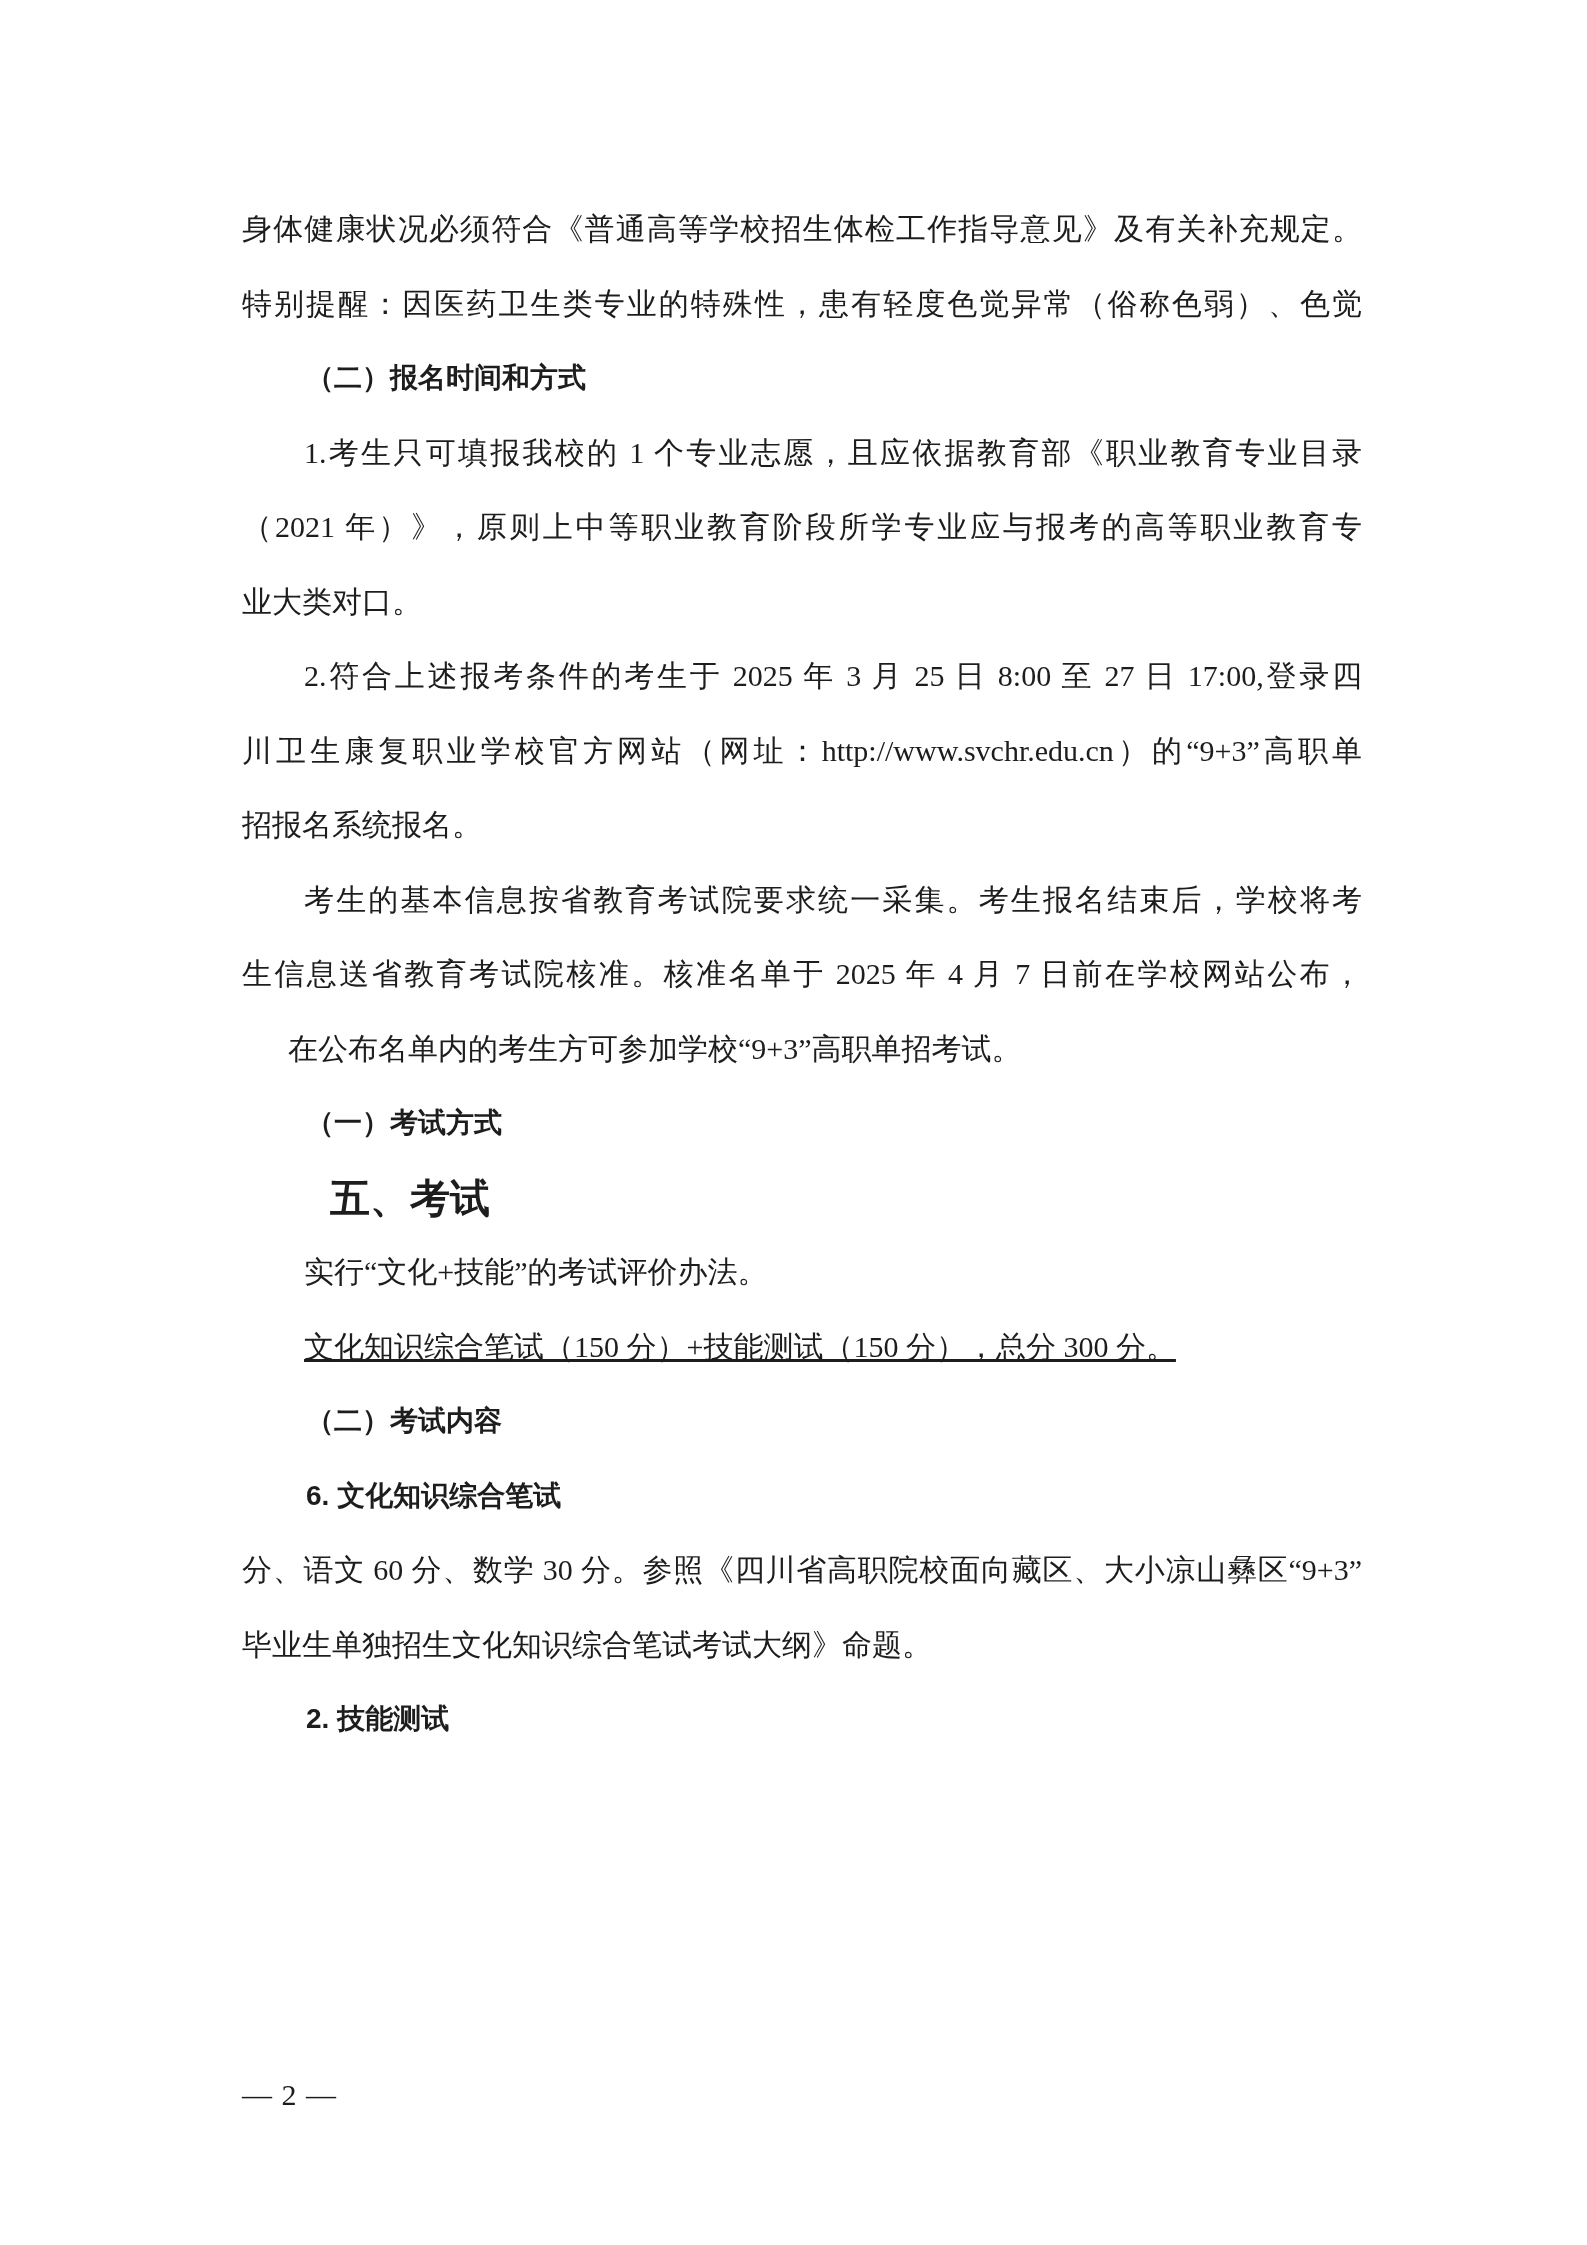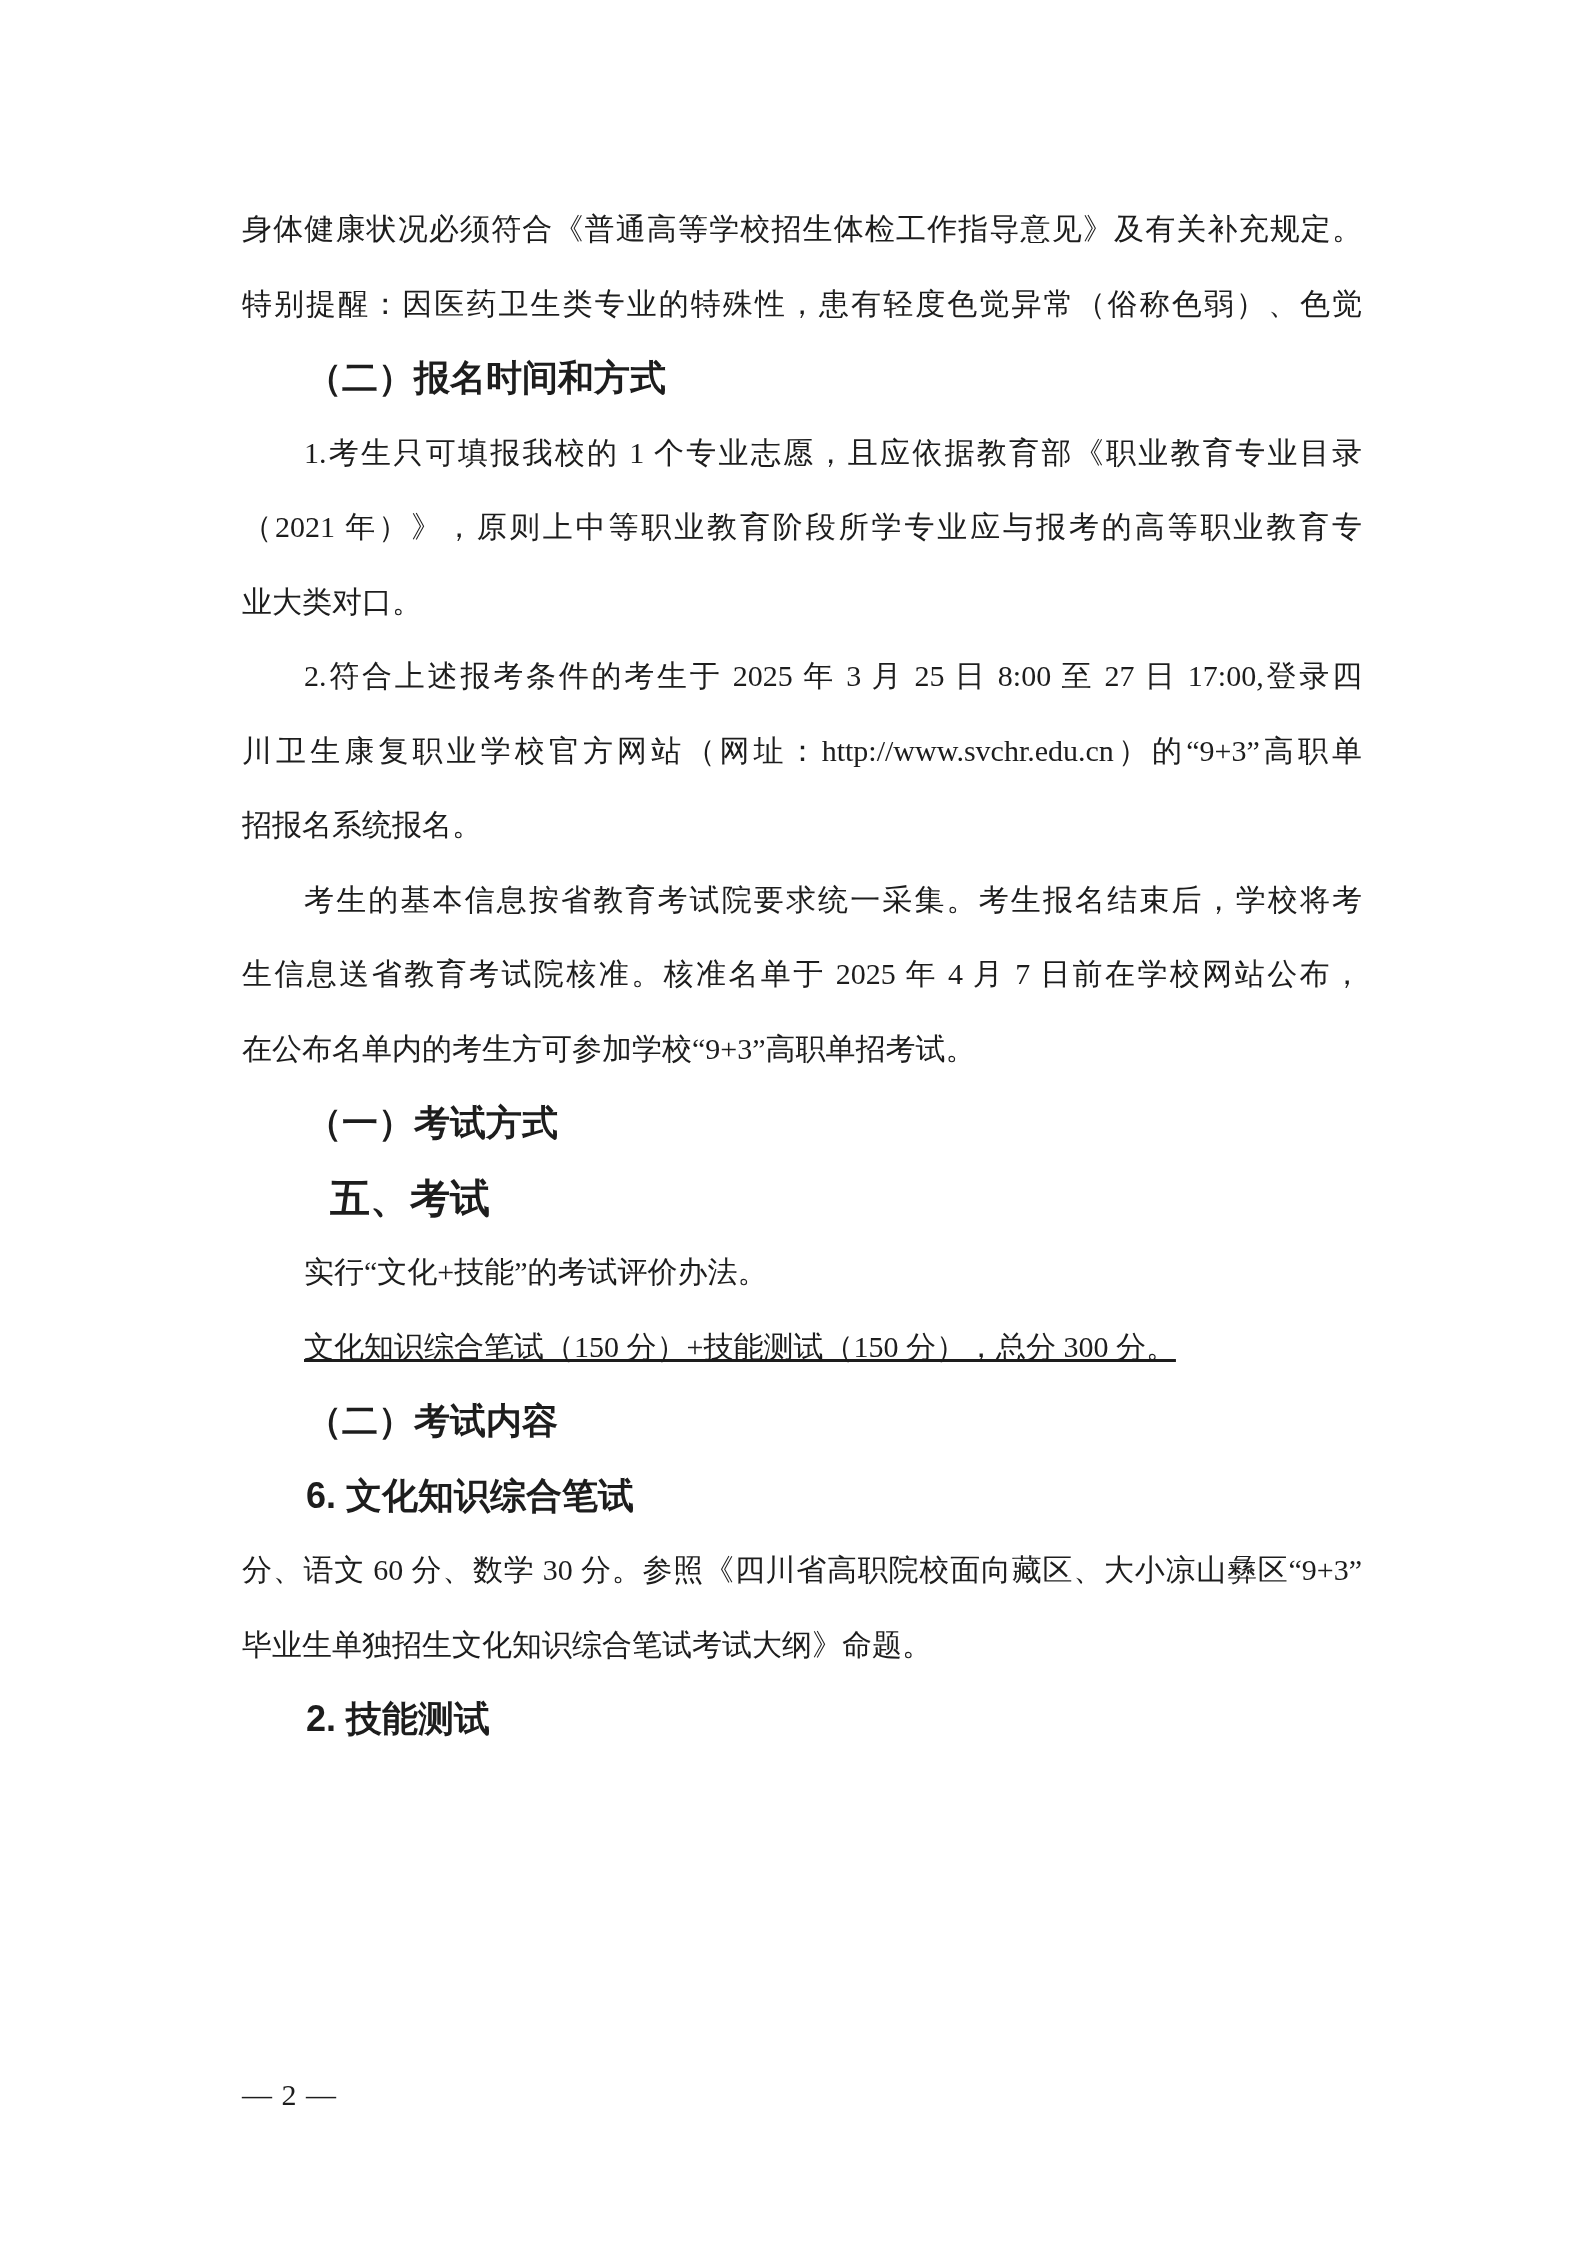--- a/index.html
+++ b/index.html
@@ -33,21 +33,21 @@
     white-space: pre-wrap;
     overflow: hidden;
   }
   .line.body {
     font-family: "Liberation Serif", "DejaVu Serif", serif;
     font-weight: normal;
   }
   .line.heading {
     font-family: "Liberation Sans", "DejaVu Sans", sans-serif;
     font-weight: bold;
-    font-size: 36px;
+    font-size: 28px;
   }
   .line.section {
     font-family: "Liberation Sans", "DejaVu Sans", sans-serif;
     font-weight: bold;
     font-size: 40px;
   }
   .line.fill {
     text-align: justify;
     text-align-last: justify;
   }
@@ -70,21 +70,21 @@
       <div class="line body fill" style="text-indent: 0px;">特别提醒：因医药卫生类专业的特殊性，患有轻度色觉异常（俗称色弱）、色觉</div>
       <div class="line heading" style="text-indent: 64px;">（二）报名时间和方式</div>
       <div class="line body fill" style="text-indent: 62px;">1.考生只可填报我校的 1 个专业志愿，且应依据教育部《职业教育专业目录</div>
       <div class="line body fill" style="text-indent: 0px;">（2021 年）》，原则上中等职业教育阶段所学专业应与报考的高等职业教育专</div>
       <div class="line body" style="text-indent: 0px;">业大类对口。</div>
       <div class="line body fill" style="text-indent: 62px;">2.符合上述报考条件的考生于 2025 年 3 月 25 日 8:00 至 27 日 17:00,登录四</div>
       <div class="line body fill" style="text-indent: 0px;">川卫生康复职业学校官方网站（网址：http://www.svchr.edu.cn）的“9+3”高职单</div>
       <div class="line body" style="text-indent: 0px;">招报名系统报名。</div>
       <div class="line body fill" style="text-indent: 62px;">考生的基本信息按省教育考试院要求统一采集。考生报名结束后，学校将考</div>
       <div class="line body fill" style="text-indent: 0px;">生信息送省教育考试院核准。核准名单于 2025 年 4 月 7 日前在学校网站公布，</div>
-      <div class="line body" style="text-indent: 0px;">在公布名单内的考生方可参加学校“9+3”高职单招考试。</div>
+      <div class="line body" style="text-indent: 0px; margin-left: 46px;">在公布名单内的考生方可参加学校“9+3”高职单招考试。</div>
       <div class="line heading" style="text-indent: 64px;">（一）考试方式</div>
       <div class="line section" style="text-indent: 88px;">五、考试</div>
       <div class="line body" style="text-indent: 62px;">实行“文化+技能”的考试评价办法。</div>
       <div class="line body" style="text-indent: 62px; text-decoration: underline;">文化知识综合笔试（150 分）+技能测试（150 分），总分 300 分。</div>
       <div class="line heading" style="text-indent: 64px;">（二）考试内容</div>
       <div class="line heading" style="text-indent: 64px;">6. 文化知识综合笔试</div>
       <div class="line body fill" style="text-indent: 0px;">分、语文 60 分、数学 30 分。参照《四川省高职院校面向藏区、大小凉山彝区“9+3”</div>
       <div class="line body" style="text-indent: 0px;">毕业生单独招生文化知识综合笔试考试大纲》命题。</div>
       <div class="line heading" style="text-indent: 64px;">2. 技能测试</div>
     </div>

